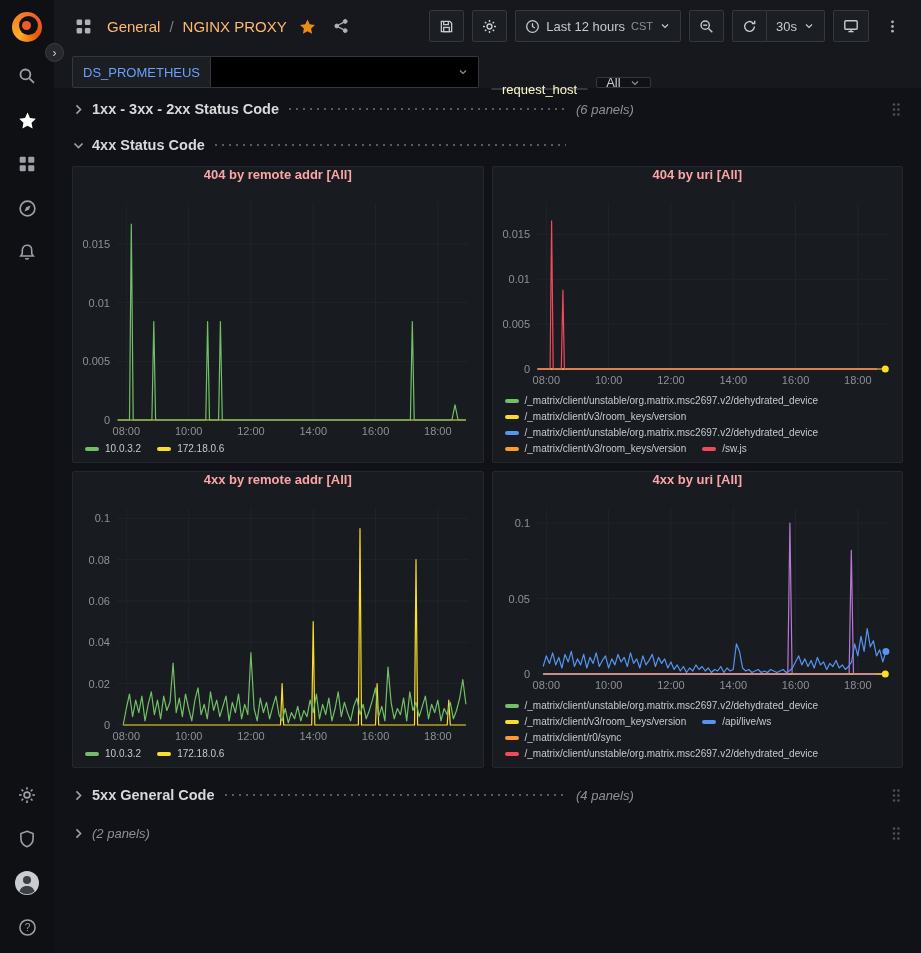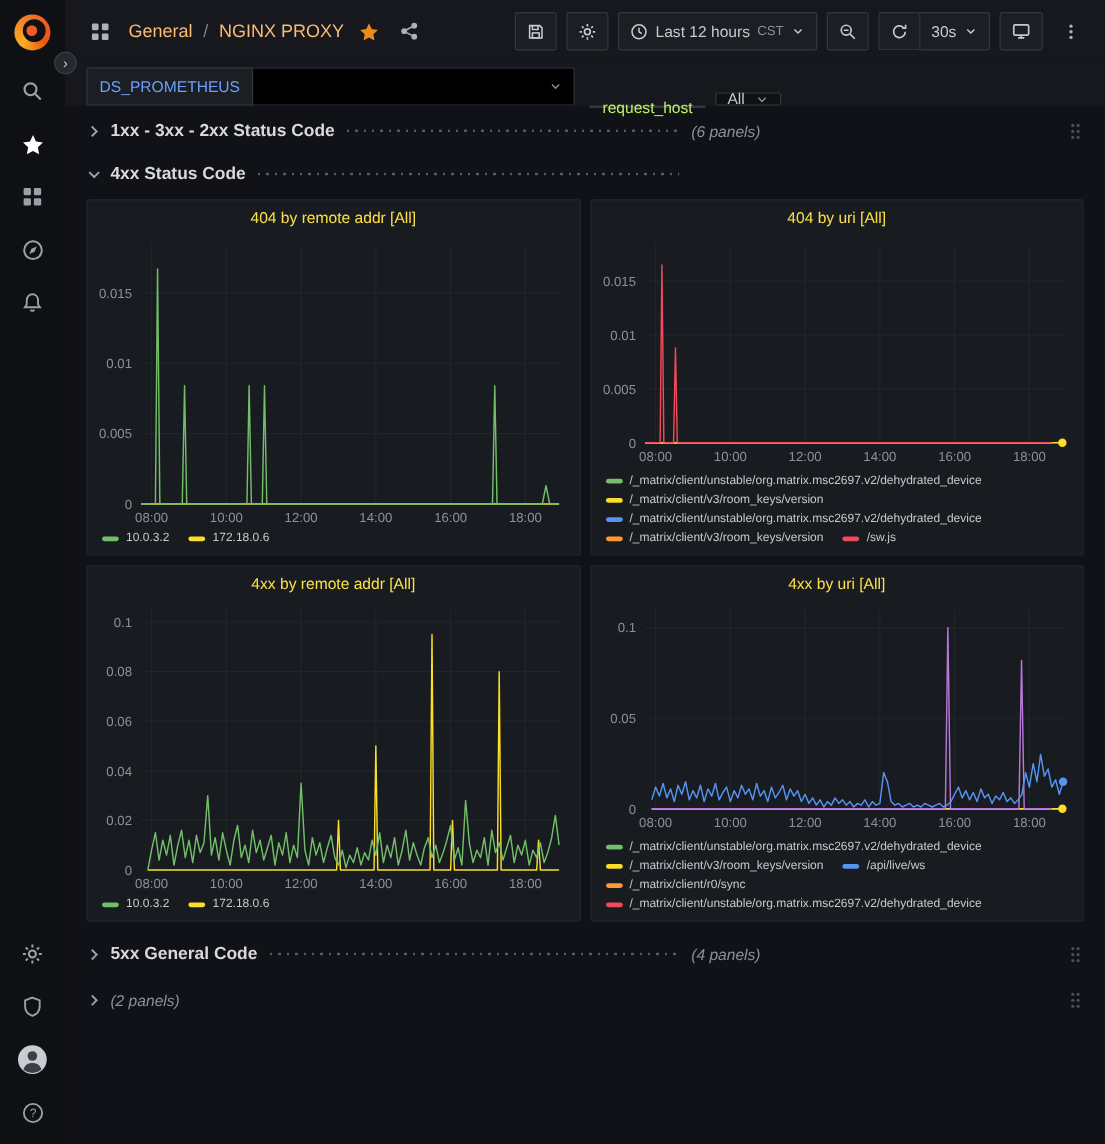--- a/index.html
+++ b/index.html
@@ -35,21 +35,21 @@
   .tb-group { display:flex; }
   .tb-group .tb-btn:first-child { border-radius:2px 0 0 2px; border-right:none; }
   .tb-group .tb-btn:last-child { border-radius:0 2px 2px 0; }
   svg { display:block; }
 
   
   .submenu { height:36px; flex:none; display:flex; align-items:flex-end; gap:12px; padding:0 18px; background:#17181d; }
   .var-group { display:flex; height:32px; }
   .var-label { display:flex; align-items:center; padding:0 10px; background:#1b1e23; border:1px solid #34373d;
     font-size:13px; border-radius:2px 0 0 2px; color:#6e9fff; }
-  .var-label.plain { color:#bef264; border-radius:2px;margin-top:32px; }
+  .var-label.plain { color:#fef9c3; border-radius:2px;margin-top:32px; }
   .var-select { display:flex; align-items:center; justify-content:space-between; gap:8px; min-width:32px;
     background:#000000; border:1px solid #34373d; border-left:none; border-radius:0 2px 2px 0; padding:0 9px;
     color:#c7c9ce; font-size:13px; cursor:pointer; }
   .var-select.small { width:auto; background:#101114; border-left:1px solid #34373d; border-radius:2px; margin-left:8px;margin-top:21px; }
   .ds-select { width:268px; }
 
   
   .dash { flex:1; padding:6px 18px 0 18px; overflow:hidden; }
   .row-head { display:flex; align-items:center; height:30px; cursor:pointer; position:relative; }
   .row-head + .row-head { margin-top:8px; }
@@ -58,22 +58,22 @@
   .row-head.expanded .row-chevron svg { transform:rotate(90deg); }
   .row-wrap { display:flex; width:484px; flex:none; min-width:0; }
   .row-title { font-weight:bold; font-size:14.5px; color:#d8d9da; white-space:nowrap; }
   .row-dots { flex:1; height:2px; align-self:flex-end; margin:0 10px 7px 10px;
     background:repeating-linear-gradient(to right,#565b61 0 2px,transparent 2px 7px); }
   .row-count { color:#8e9097; font-style:italic; font-size:13px; white-space:nowrap; }
   .row-handle { margin-left:auto; cursor:grab; display:flex; align-items:center; padding:2px; }
 
   .panel-grid { display:grid; grid-template-columns:1fr 1fr; gap:8px; grid-auto-rows:297px; margin:6px 0 12px 0; }
   .panel { background:#181b1f; border:1px solid #25272e; border-radius:2px; display:flex; flex-direction:column; overflow:hidden; }
-  .panel-header { height:28px; flex:none; display:flex; align-items:center; justify-content:center;
-    font-size:13px; font-weight:normal; color:#fde047; cursor:pointer; }
+  .panel-header { height:28px; flex:none; display:flex; align-items:flex-start; justify-content:center;
+    font-size:13px; font-weight:bold; color:#fca5a5; cursor:pointer; }
   .plot { flex:1 1 auto; min-height:148px; position:relative; }
   .legend { flex:0 1 auto; display:flex; flex-wrap:wrap; align-content:flex-start; column-gap:16px; row-gap:5px;
     padding:2px 8px 8px 12px; overflow:hidden; font-size:10px; color:#c7c9ce; }
   .li { display:flex; align-items:center; gap:6px; white-space:nowrap; cursor:pointer; }
   .sw { width:14px; height:4px; border-radius:2px; flex:none; }
 </style>
 </head>
 <body>
 
 <div class="app">

